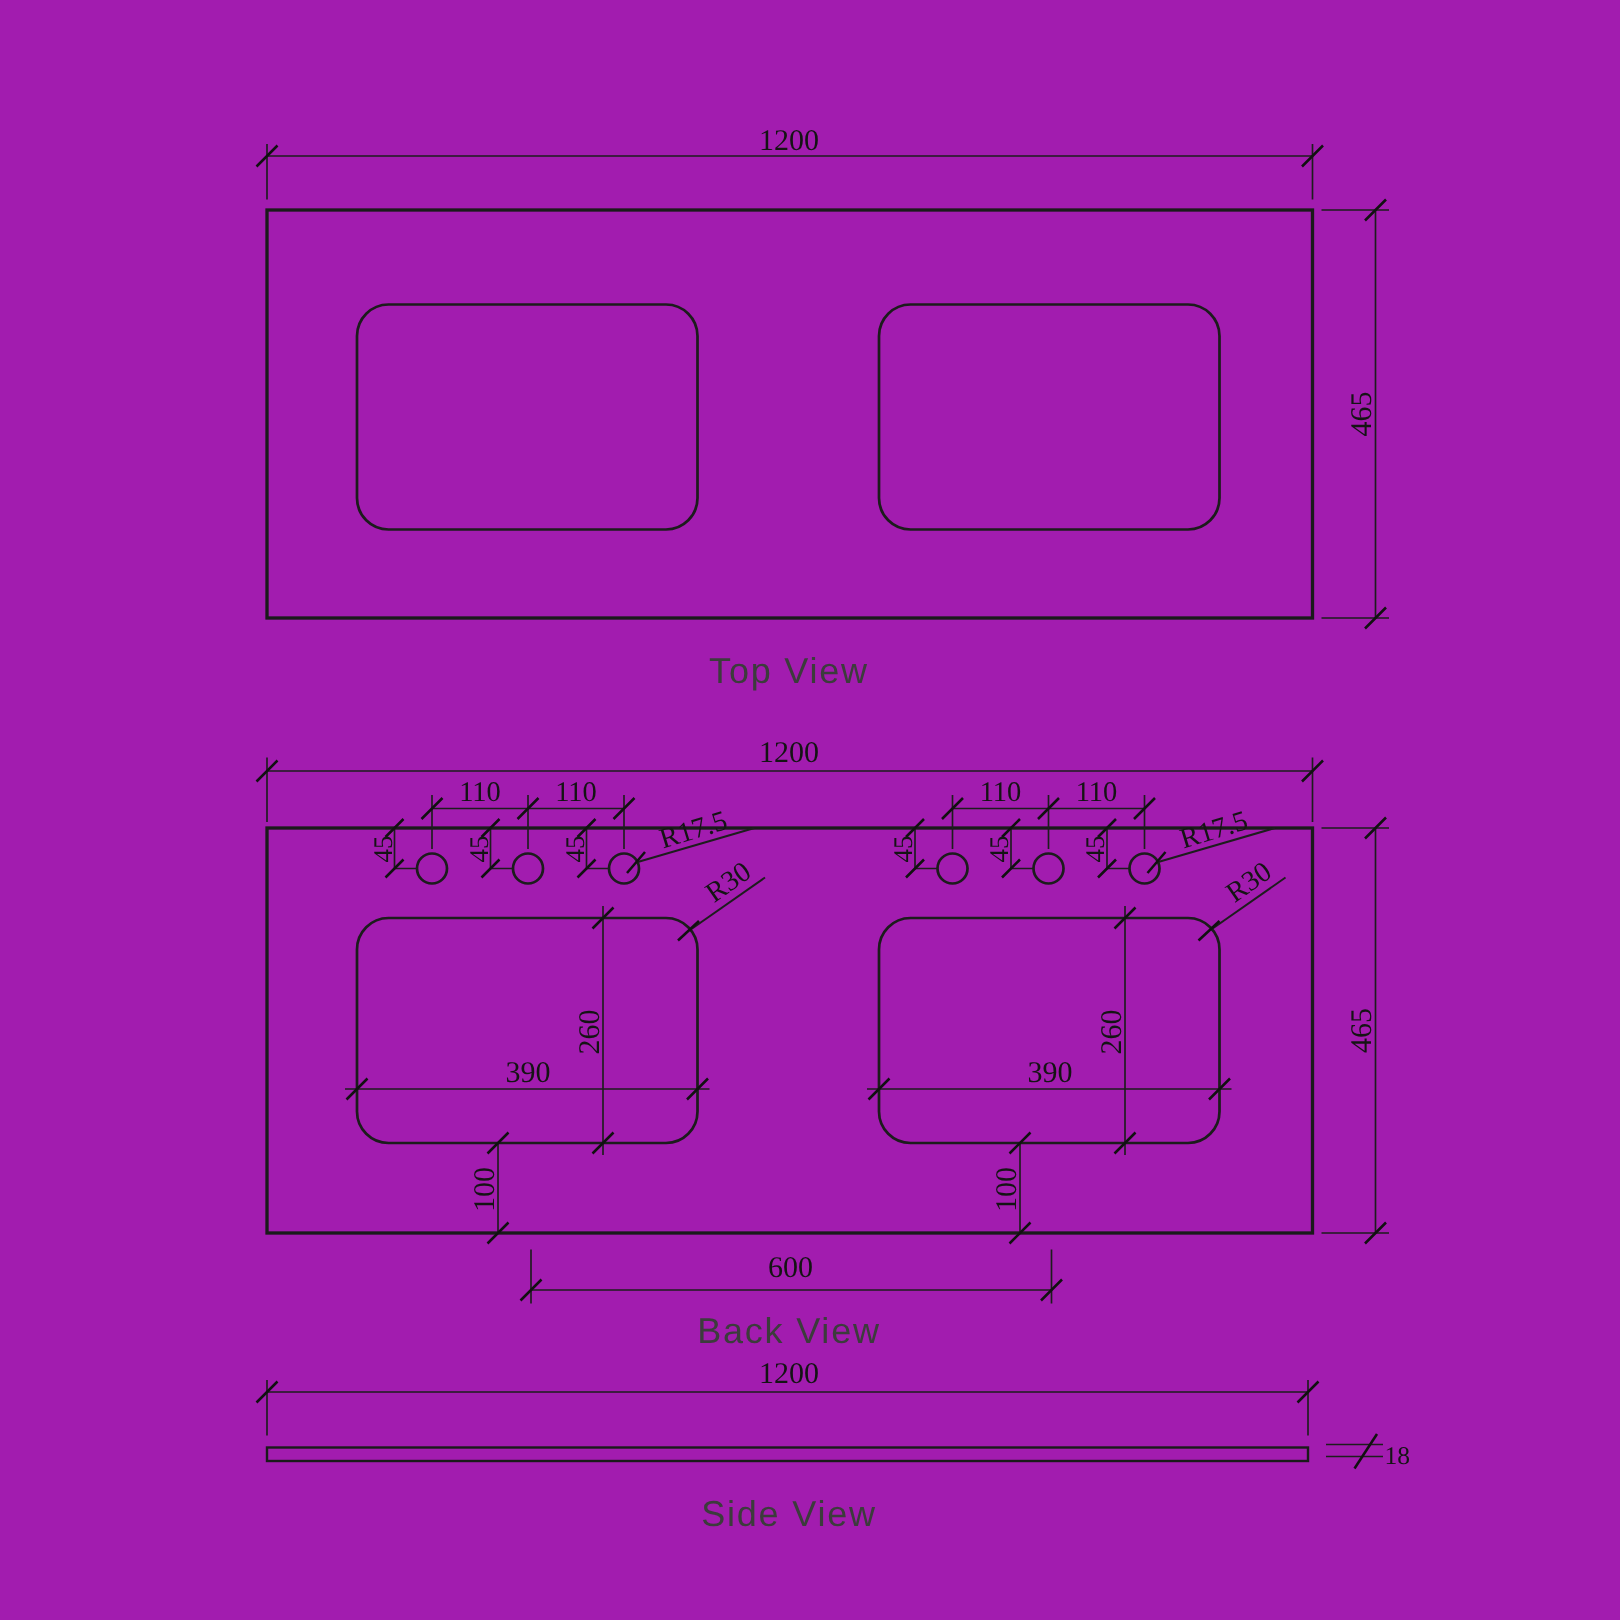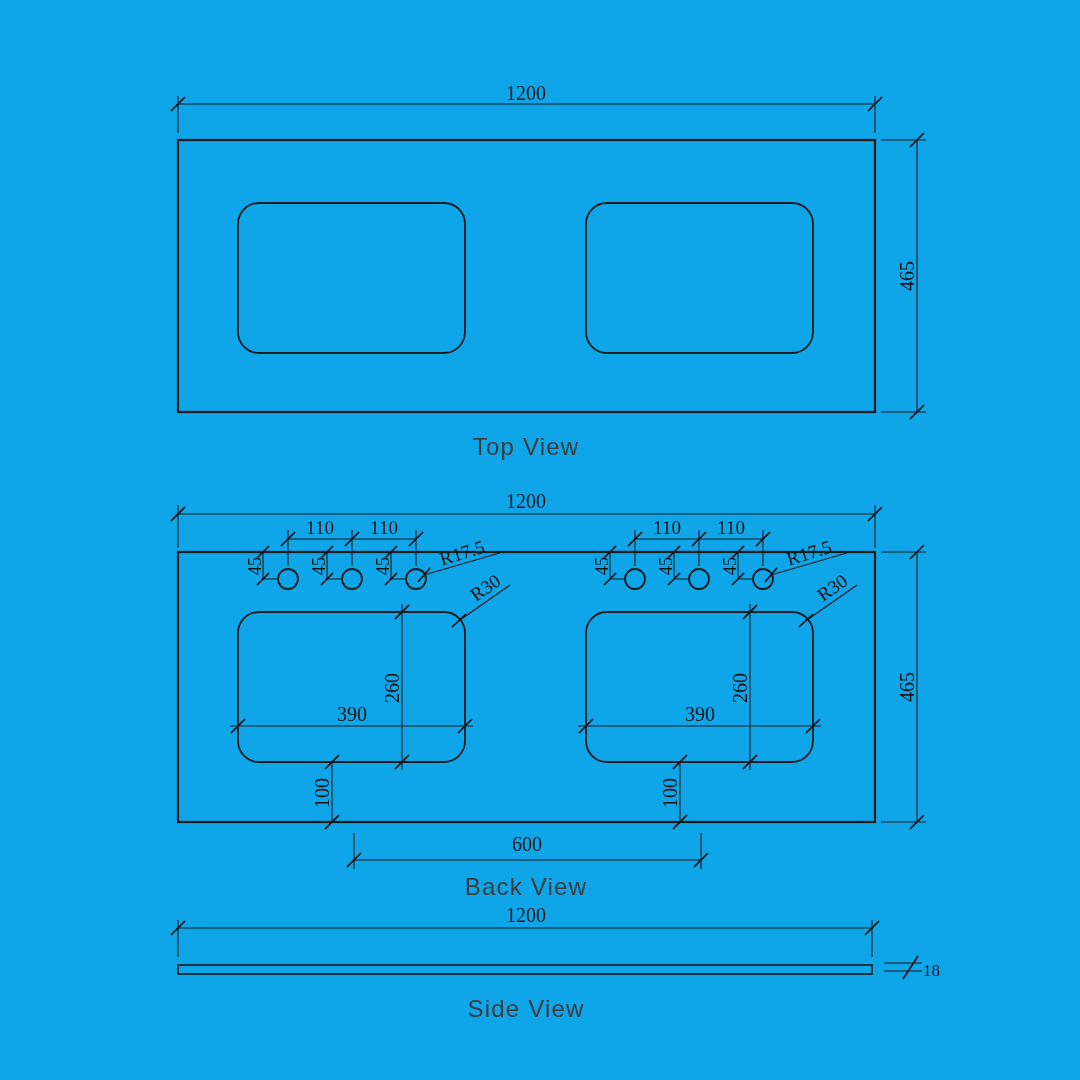--- a/index.html
+++ b/index.html
@@ -1,16 +1,16 @@
 <!DOCTYPE html>
 <html><head>
 <meta charset="utf-8">
 <style>
   html,body{margin:0;padding:0;background:#ffffff;}
-  .canvas{position:relative;width:1080px;height:1080px;background:#0ea5e9;overflow:hidden;
+  .canvas{position:relative;width:1080px;height:1080px;background:#a21caf;overflow:hidden;
           font-family:"Liberation Sans","DejaVu Sans",sans-serif;}
   svg{display:block;}
   .panel{fill:none;stroke:#1a1a1a;stroke-width:2.2;}
   .cutout{fill:none;stroke:#1c1c1c;stroke-width:1.8;}
   .hole{fill:none;stroke:#1c1c1c;stroke-width:1.8;}
   .bar{fill:none;stroke:#1a1a1a;stroke-width:1.6;}
   .dim{stroke:#1d1d1d;stroke-width:1.1;fill:none;}
   .ext{stroke:#1d1d1d;stroke-width:1.1;fill:none;}
   .tick{stroke:#111111;stroke-width:1.7;fill:none;}
   .leader{stroke:#1d1d1d;stroke-width:1.3;fill:none;}

